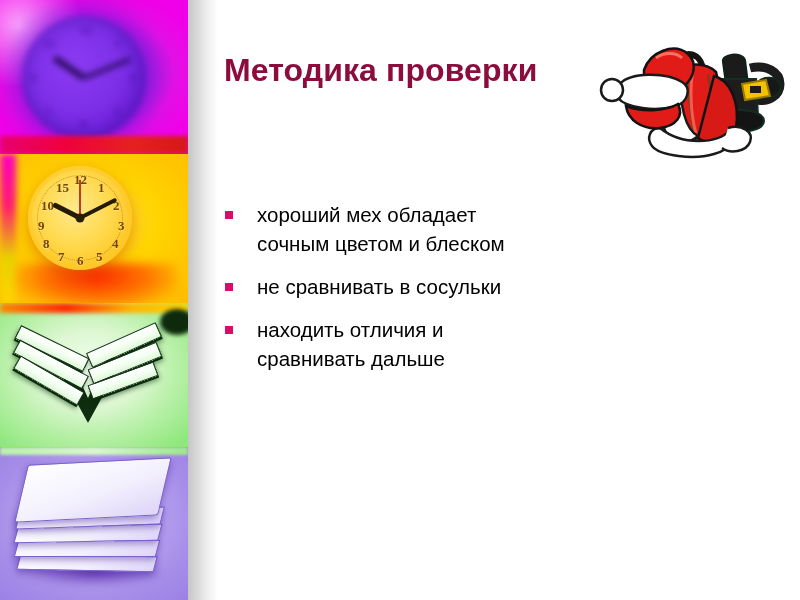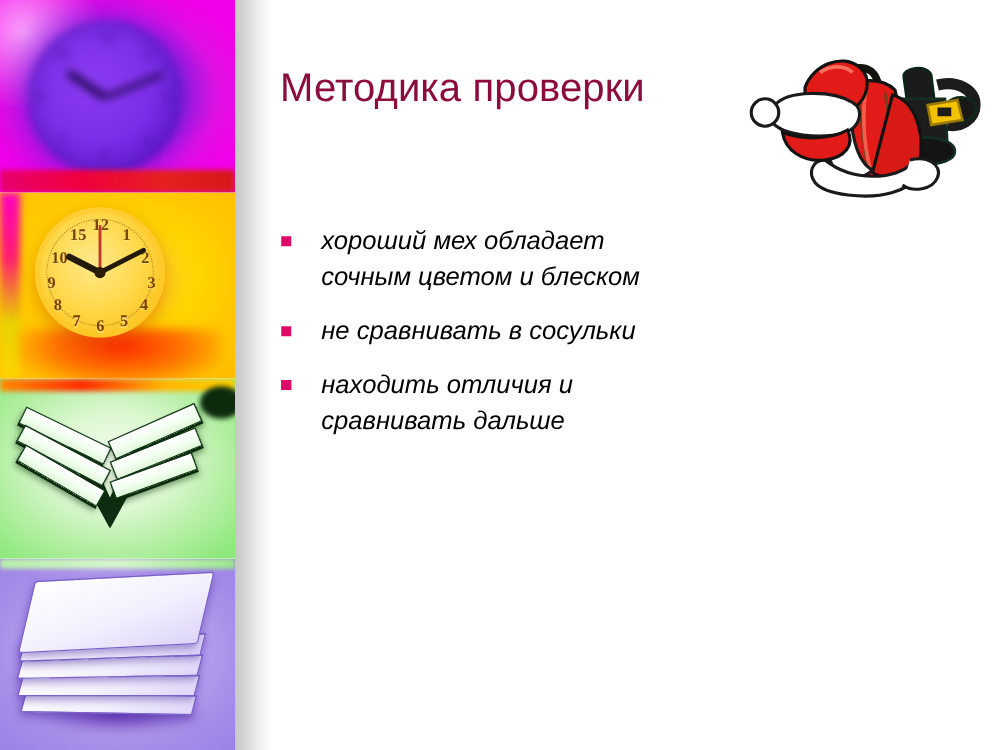--- a/index.html
+++ b/index.html
@@ -202,44 +202,43 @@
 
   
   #slide-title {
     position: absolute;
     left: 224px;
     top: 50px;
     width: 420px;
     color: #8c0d3d;
     font-size: 32px;
     line-height: 40px;
-    font-weight: normal;
+    font-weight: bold;
     letter-spacing: .1px;
     white-space: nowrap;
   }
 
   
   #santa-clipart {
     position: absolute;
     left: 590px;
     top: 24px;
     width: 205px;
     height: 140px;
   }
 
   
   #bullet-list {
     position: absolute;
     left: 222px;
-    top: 178px;
+    top: 200px;
     width: 330px;
     list-style: none;
     margin: 0;
     padding: 0;
-    font-style: italic;
   }
   #bullet-list li {
     position: relative;
     padding-left: 35px;
     margin-bottom: 14px;
     font-size: 20.5px;
     line-height: 29px;
     color: #000000;
   }
   #bullet-list li .marker {

